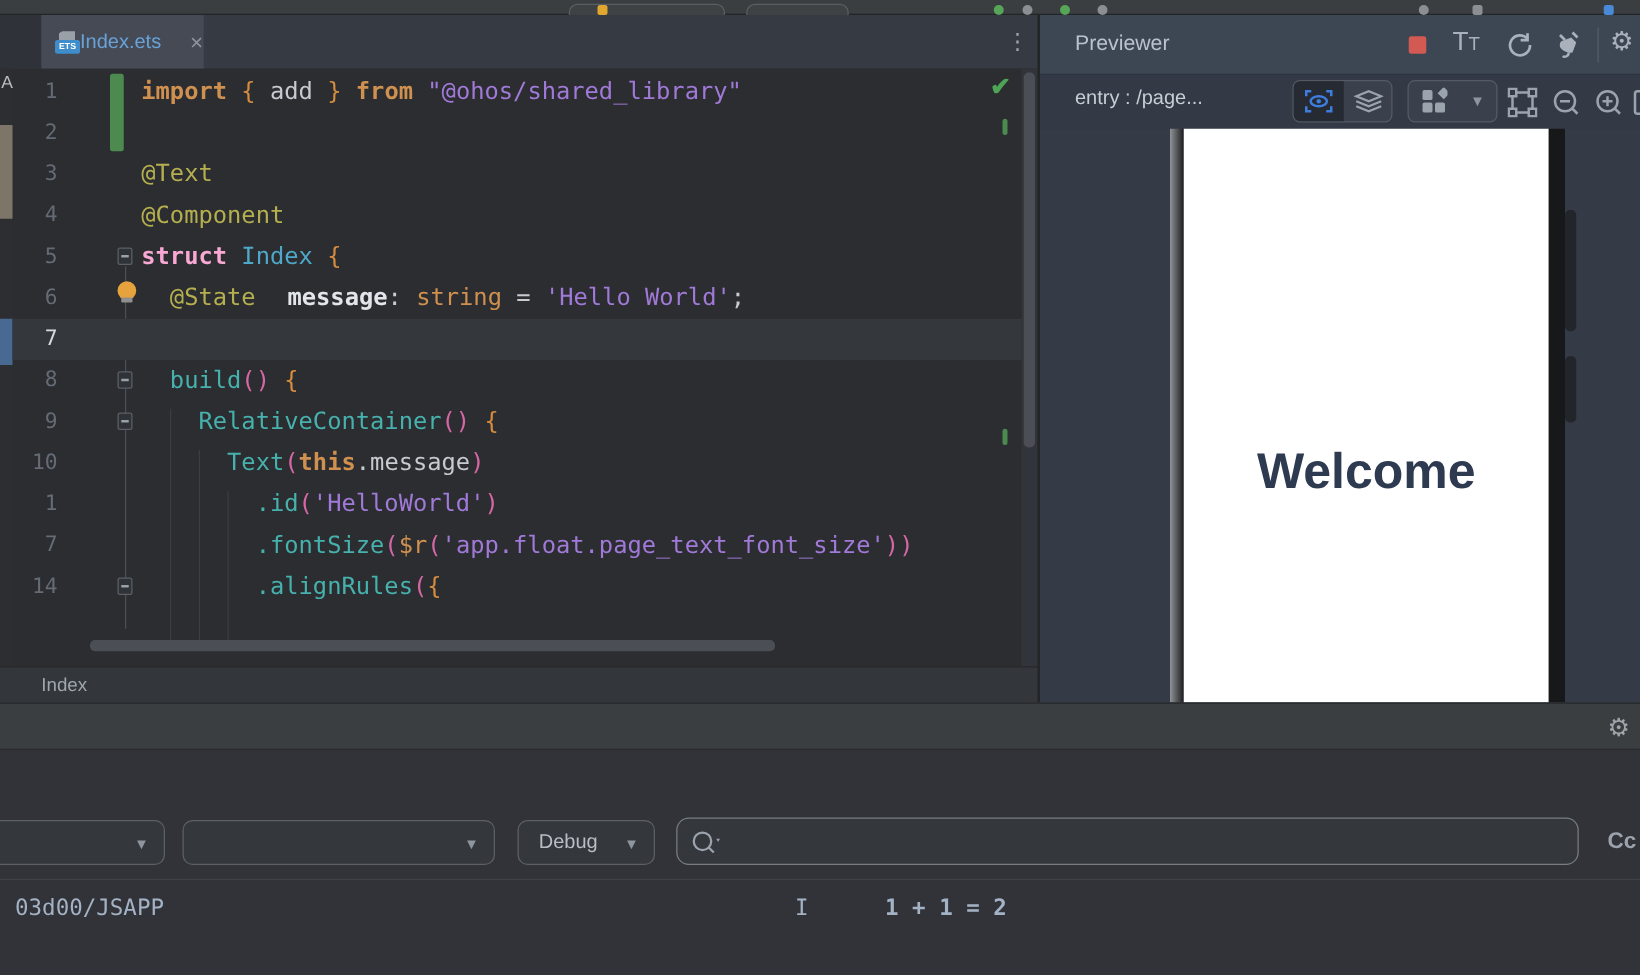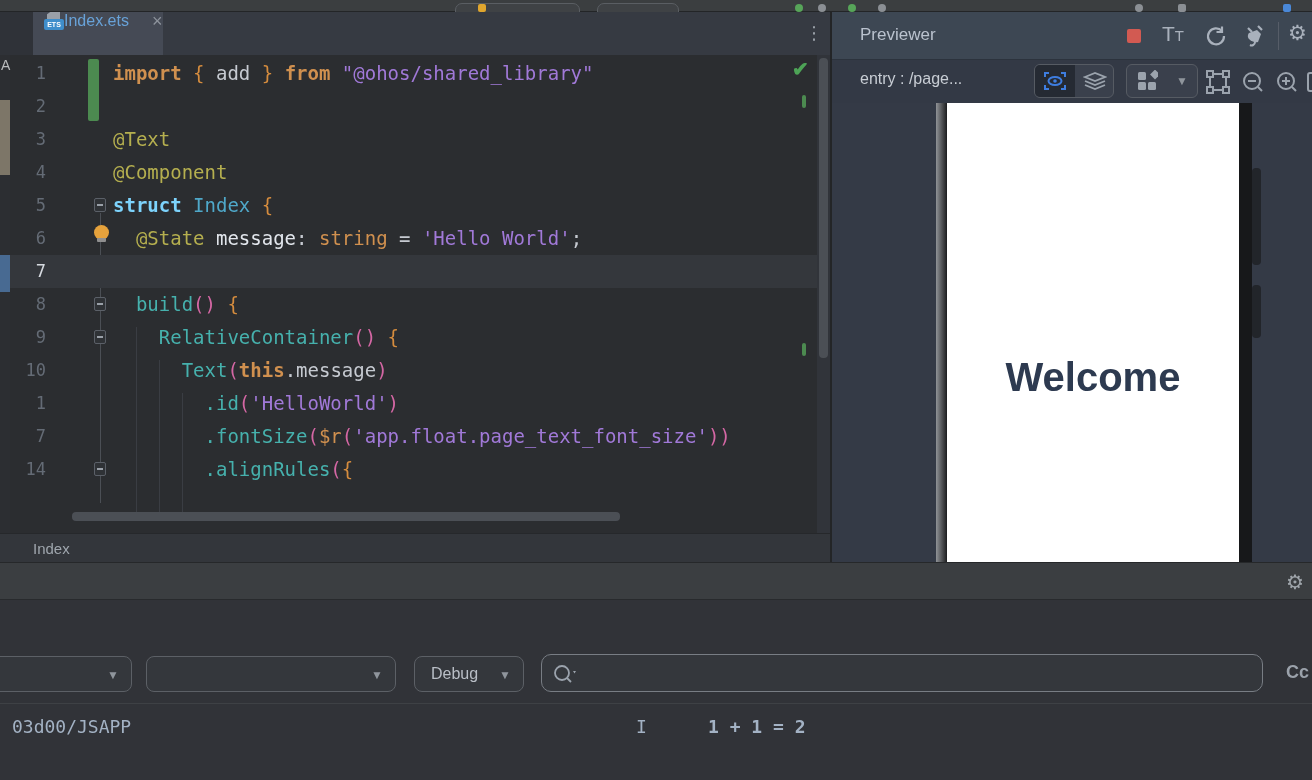--- a/index.html
+++ b/index.html
@@ -10,21 +10,21 @@
   
   #top-strip { left:0; top:0; width:1312px; height:12px; background:#3b3e40; border-bottom:1px solid #232527; }
   .pill-frag { position:absolute; top:3px; height:20px; border:1px solid #5a5e63; border-radius:7px; background:#3f4245; }
   .mini-dot { position:absolute; top:4px; width:8px; height:8px; border-radius:50%; }
 
   
   #editor-region { left:0; top:12px; width:830px; height:550px; background:#2b2d30; }
   #tabbar { position:absolute; left:0; top:0; width:830px; height:43px; background:#363a42; }
   #tabbar-notch { position:absolute; left:0; top:0; width:33px; height:43px; background:#2f3238; }
   #tab-index { position:absolute; left:33px; top:0; width:130px; height:43px; background:#454a55;
-               display:flex; align-items:flex-start; gap:20px; padding-left:11px; cursor:pointer; }
+               display:flex; align-items:center; gap:20px; padding-left:11px; cursor:pointer; }
   #tab-index .tab-label { color:#68a2d8; font-size:16px; }
   .tab-close { color:#8d939c; font-size:18px; line-height:1; padding:0 3px; }
   .ets-icon { position:relative; width:20px; height:18px; }
   .ets-icon .page { position:absolute; left:3px; top:0; width:13px; height:9px; background:#9aa0a8;
                     clip-path: polygon(0 100%, 0 25%, 25% 0, 100% 0, 100% 100%); }
   .ets-icon .badge { position:absolute; left:0; top:7px; width:20px; height:11px; background:#3f8ecb;
                      border-radius:2px; color:#fff; font-size:7px; font-weight:bold; text-align:center; line-height:11px; }
   #editor-more { position:absolute; left:804px; top:10px; width:20px; height:24px; color:#9fa5ad;
                  font-size:18px; text-align:center; cursor:pointer; }
 
@@ -43,28 +43,28 @@
   .ln { position:absolute; left:0; top:0; width:36px; text-align:right; color:#646b75; font-size:17px; }
   .code-row.current .ln { color:#d6dae0; }
   .fold-marker { position:absolute; left:84px; top:9px; width:12px; height:14px; border:1px solid #5b6068;
                  border-radius:2px; background:#2f3236; }
   .fold-marker::after { content:""; position:absolute; left:2px; top:5px; width:6px; height:2px; background:#9aa0a8; }
   .code-text { position:absolute; left:103px; top:0; }
 
   .tk-kwb  { color:#d0904f; font-weight:bold; }
   .tk-kwn  { color:#d0904f; }
   .tk-ann  { color:#b5af4f; }
-  .tk-annb { color:#7dd3fc; font-weight:bold; }
+  .tk-annb { color:#f9a8d4; font-weight:bold; }
   .tk-type { color:#4fa8c9; }
   .tk-fn   { color:#46b1ad; }
   .tk-paren{ color:#d467a4; }
   .tk-brace{ color:#d58c3e; }
   .tk-str  { color:#a179d8; }
   .tk-plain{ color:#c6cad1; }
-  .tk-boldw{ color:#e2e6ec; font-weight:normal; }
+  .tk-boldw{ color:#e2e6ec; font-weight:bold;margin-left:14px; }
 
   #change-bar { position:absolute; left:88px; top:4px; width:11px; height:62px; background:#4c8a50; border-radius:2px; }
   #fold-line { position:absolute; left:100px; top:158px; width:1px; height:290px; background:#4b4f55; }
   .indent-guide { position:absolute; width:1px; background:#3a3d43; }
   #bulb { position:absolute; left:94px; top:170px; width:15px; height:15px; background:#e6a23c; border-radius:50%; }
   #bulb::after { content:""; position:absolute; left:3px; top:13px; width:9px; height:4px; background:#8f8f8f;
                  border-radius:1px; }
   #insp-check { position:absolute; left:792px; top:2px; color:#4da356; font-size:20px; font-weight:bold; }
   .insp-dash { position:absolute; left:802px; width:4px; height:13px; background:#4c8a50; border-radius:2px; }
   #vscroll-track { position:absolute; left:817px; top:0; width:13px; height:478px; background:#31343a; }

